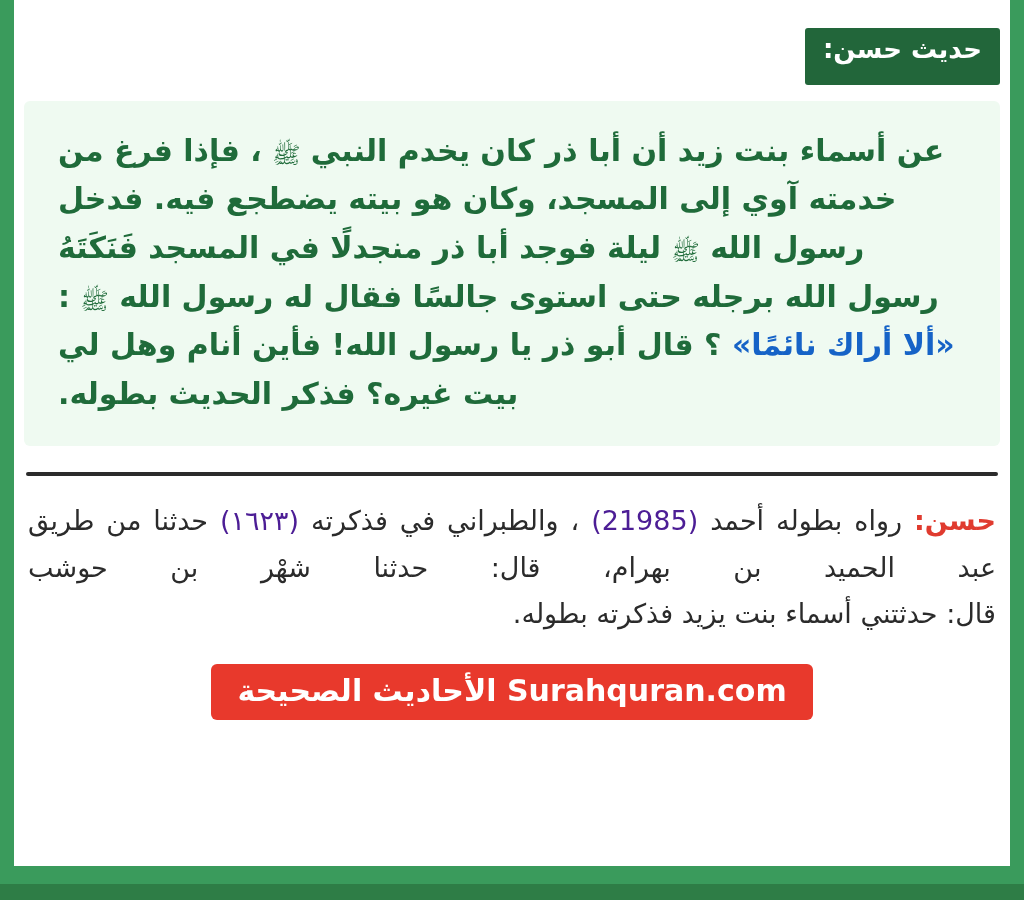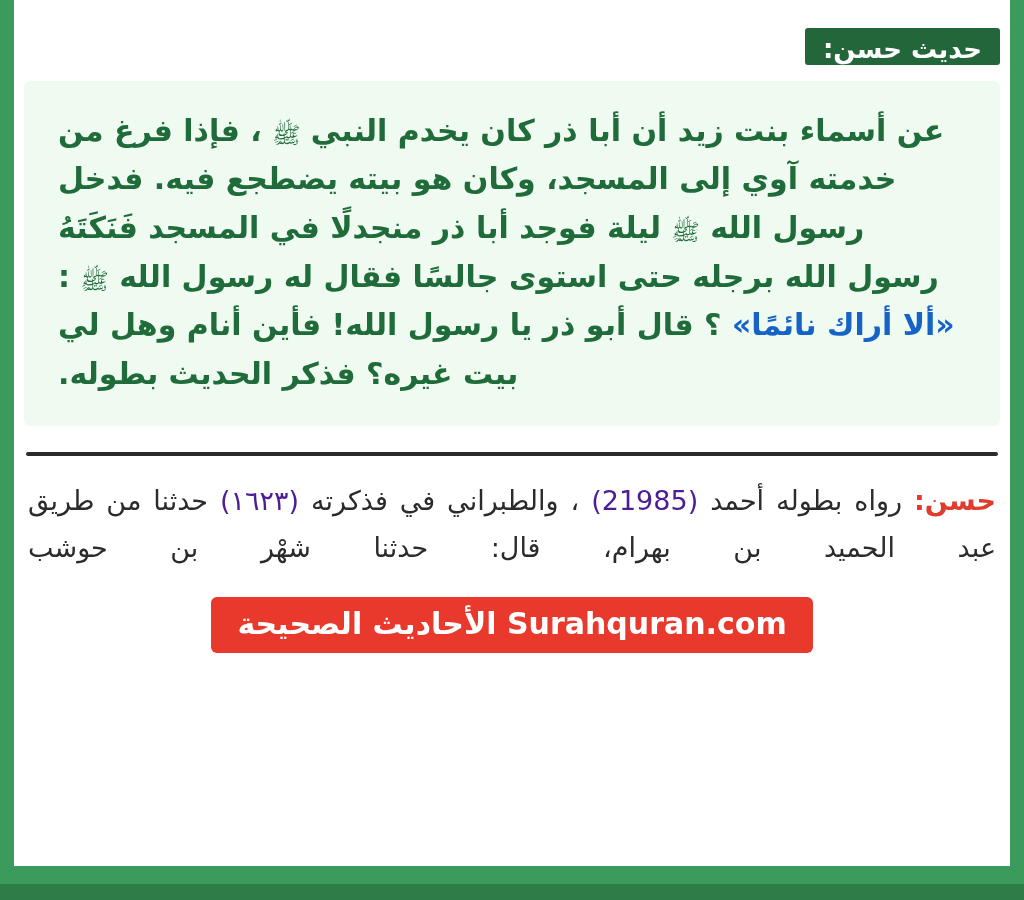--- a/index.html
+++ b/index.html
@@ -57,21 +57,21 @@
   .grade-badge-row {
     display: flex;
     justify-content: flex-start;
     padding: 28px 10px 0 0;
   }
   .grade-badge {
     background: #22663a;
     color: #ffffff;
     font-size: 26px;
     font-weight: bold;
-    padding: 7px 18px 0 18px;
+    padding: 7px 18px 20px 18px;
     border-radius: 3px;
     line-height: 1.15;
     letter-spacing: 0;
   }
 
   
   .hadith-box {
     margin: 16px 10px 0 10px;
     background: #effaf1;
     border-radius: 6px;
@@ -178,20 +178,21 @@
 
   <div class="divider"></div>
 
   <div class="takhrij">
     <span class="grade-label">حسن:</span>
     <span>رواه بطوله أحمد</span>
     <span class="num">(21985)</span>
     <span>، والطبراني في فذكرته</span>
     <span class="num">(١٦٢٣)</span>
     <span>حدثنا من طريق عبد الحميد بن بهرام، قال: حدثنا شهْر بن حوشب</span>
+    <div class="last-line">قال: حدثتني أسماء بنت يزيد فذكرته بطوله.</div>
   </div>
 
   <div class="footer-row">
     <div class="footer-ribbon">
       <span class="site">Surahquran.com</span>
       <span>الأحاديث الصحيحة</span>
     </div>
   </div>
 
 </div>

